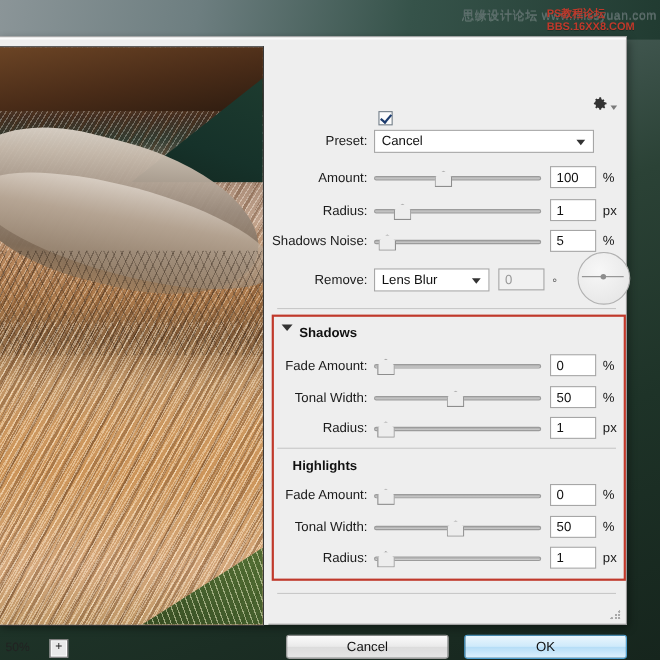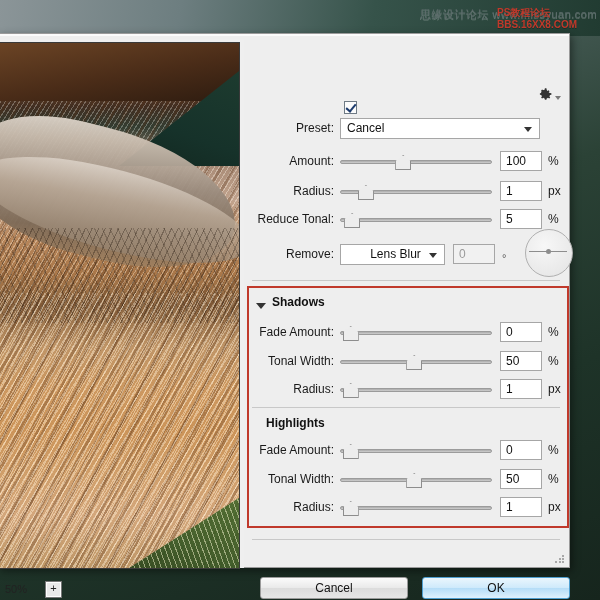--- a/index.html
+++ b/index.html
@@ -166,21 +166,21 @@
   .preset-row{position:absolute;left:0;top:78px;width:325px;height:22px;display:flex;align-items:center;}
   .select{
     position:relative;width:200px;height:21px;background:#fff;
     border:1px solid #a6a6a6;box-sizing:border-box;
     font-size:12px;color:#111;line-height:19px;padding-left:6px;cursor:pointer;
   }
   .select .caret{
     position:absolute;right:7px;top:8px;width:0;height:0;
     border-left:4px solid transparent;border-right:4px solid transparent;border-top:5px solid #333;
   }
-  .select-sm{width:105px;text-align:center;}
+  .select-sm{width:105px;}
 
   
   .slider-row{position:absolute;left:0;width:325px;height:24px;display:flex;align-items:center;}
   .track{
     position:relative;width:152px;height:24px;display:flex;align-items:center;
   }
   .track-line{
     position:absolute;left:0;top:11px;width:152px;height:4px;
     background:linear-gradient(180deg,#a9a9a9,#cfcfcf);
     border:1px solid #9b9b9b;border-radius:2px;box-sizing:border-box;
@@ -213,21 +213,21 @@
   .divider{position:absolute;left:8px;width:308px;height:1px;background:#c8c8c8;}
 
   
   .redbox{
     position:absolute;left:3px;top:247px;width:322px;height:242px;
     border:2px solid #c0392b;box-sizing:border-box;pointer-events:none;
   }
 
   .section-head{
     position:absolute;left:12px;font-size:12px;font-weight:bold;color:#111;
-    display:flex;align-items:flex-end;gap:6px;
+    display:flex;align-items:flex-start;gap:6px;
   }
   .tri{
     width:0;height:0;border-left:5px solid transparent;border-right:5px solid transparent;
     border-top:6px solid #333;cursor:pointer;
   }
 
   
   .btn{
     position:absolute;height:22px;border:1px solid #9a9a9a;box-sizing:border-box;
     font-size:12px;color:#111;text-align:center;line-height:20px;cursor:pointer;
@@ -327,21 +327,21 @@
         <div class="lbl">Radius:</div>
         <div class="track">
           <div class="track-line"></div>
           <div class="thumb" id="thumb-radius" style="left: 17.94px;"></div>
         </div>
         <div class="numfield">1</div>
         <div class="unit">px</div>
       </div>
 
       <div class="slider-row" style="top:168px">
-        <div class="lbl">Reduce Tonal:</div>
+        <div class="lbl">Shadows Noise:</div>
         <div class="track">
           <div class="track-line"></div>
           <div class="thumb" id="thumb-noise" style="left: 4.14px;"></div>
         </div>
         <div class="numfield">5</div>
         <div class="unit">%</div>
       </div>
 
       <div class="slider-row" style="top:203px">
         <div class="lbl">Remove:</div>

